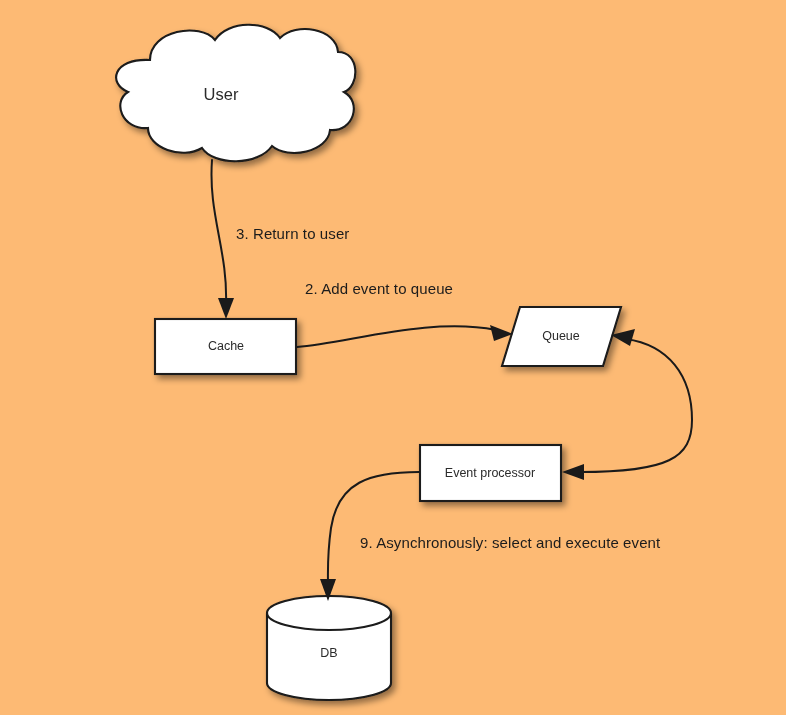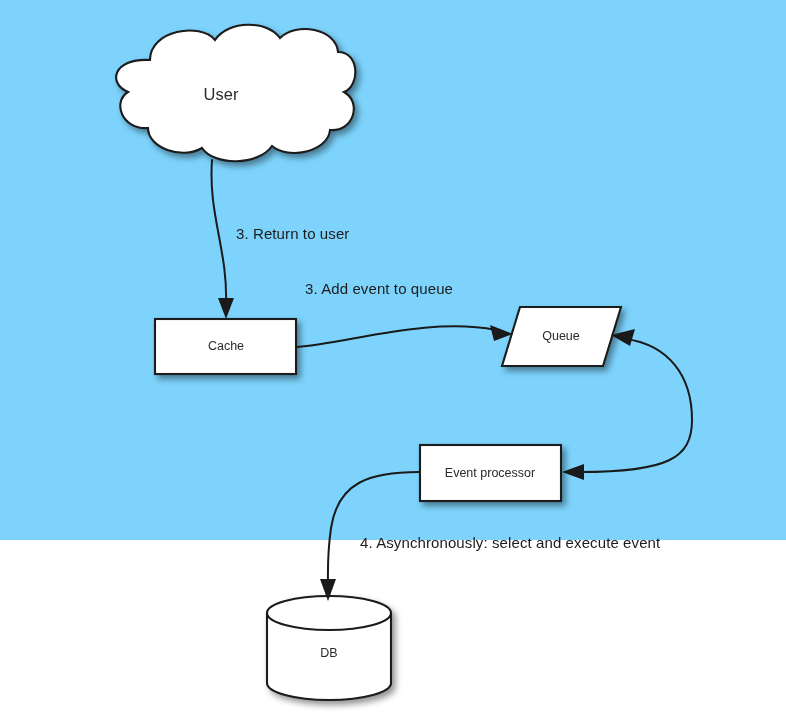--- a/index.html
+++ b/index.html
@@ -9,22 +9,22 @@
   }
   body {
     width: 786px;
     height: 728px;
     font-family: "Liberation Sans", sans-serif;
     overflow: hidden;
   }
   #canvas-root {
     position: relative;
     width: 786px;
-    height: 540px;
-    background: #7dd3fc;
+    height: 715px;
+    background: #fdba74;
   }
   svg.diagram {
     position: absolute;
     top: 0;
     left: 0;
     width: 786px;
     height: 728px;
     display: block;
   }
   .shape-fill {
@@ -142,19 +142,19 @@
       <polygon class="arrowfill" points="562,472, 584,464 584,480"></polygon>
     </g>
 
     <g>
       <path class="conn" d="M 419 472 C 370 472, 338 482, 331 528 C 327 556, 328 572, 328 586"></path>
       <polygon class="arrowfill" points="328,601 320,579 336,579"></polygon>
     </g>
   </svg>
 
 
-  <div class="step-label" style="left:305px; top:280px;">3. Add event to queue</div>
+  <div class="step-label" style="left:305px; top:280px;">2. Add event to queue</div>
 
   <div class="step-label" style="left:236px; top:225px;">3. Return to user</div>
 
-  <div class="step-label" style="left:360px; top:534px;">4. Asynchronously: select and execute event</div>
+  <div class="step-label" style="left:360px; top:534px;">9. Asynchronously: select and execute event</div>
 
 </div>
 
 </body></html>

